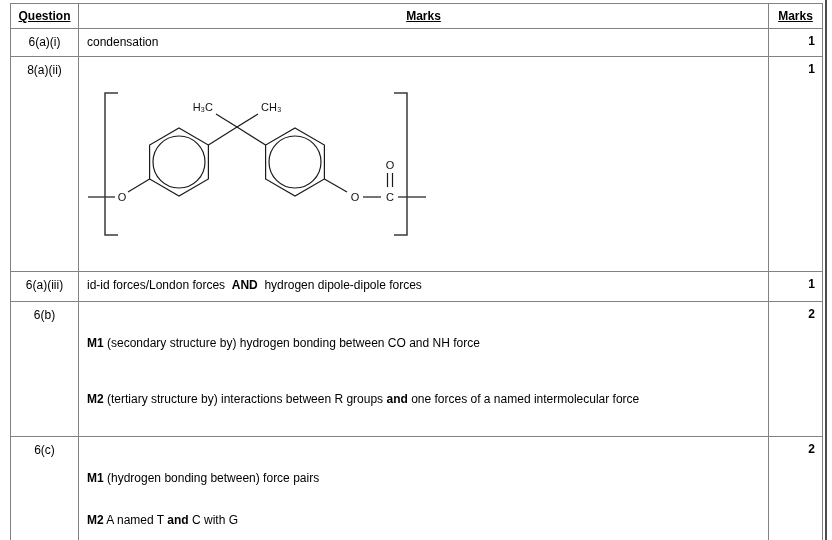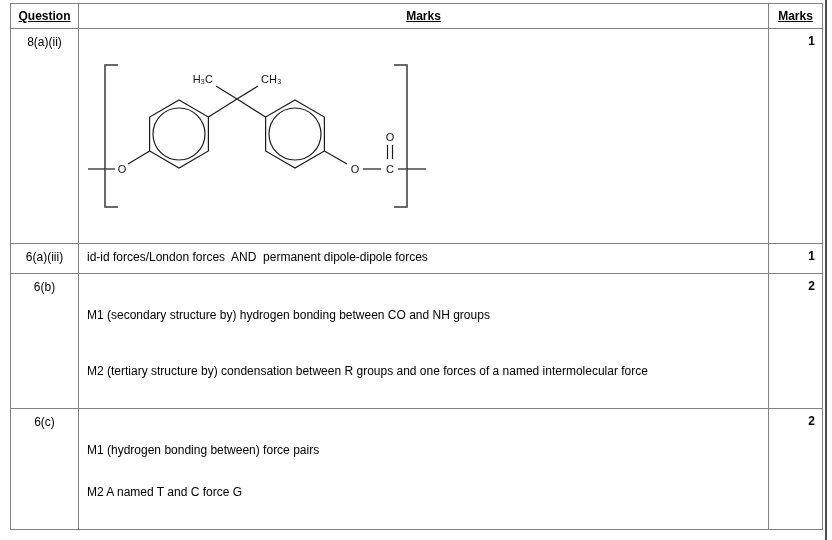--- a/index.html
+++ b/index.html
@@ -8,21 +8,21 @@
   .page-edge{position:absolute;top:0;right:5px;width:2px;height:540px;background:#4c4c4c;}
   table.ms{position:absolute;left:10px;top:3px;width:812px;border-collapse:collapse;table-layout:fixed;}
   table.ms td,table.ms th{border:1px solid #828282;vertical-align:top;overflow:hidden;}
   th{font-size:12px;font-weight:bold;text-align:center;padding:5px 2px 3px;}
   col.c-q{width:68px;}col.c-a{width:690px;}col.c-m{width:54px;}
   td.q{font-size:12px;text-align:center;padding:6px 2px 2px;line-height:14px;}
   td.a{font-size:12px;padding:6px 8px 2px;line-height:14px;white-space:pre-wrap;}
   td.m{font-size:12px;font-weight:bold;text-align:right;padding:5px 7px 2px 2px;line-height:14px;}
   td.no-pad{padding:0;}
   .m2-gap{margin-top:14px;}
-  b.inl{font-weight:normal;}
+  b.inl{font-weight:bold;}
   svg{display:block;}
   svg text{font-size:11px;fill:#111;}
   .bond{stroke:#1a1a1a;stroke-width:1.2;fill:none;}
   .ring{stroke:#1a1a1a;stroke-width:1.2;fill:none;}
   .bracket{stroke:#3a3a3a;stroke-width:1.5;fill:none;}
 </style>
 </head>
 <body>
 
 <div class="page-edge"></div>
@@ -34,20 +34,25 @@
       <col class="c-m">
     </colgroup>
 
   <tbody>
       <tr style="height:25px;text-decoration:underline;">
     <th>Question</th>
     <th>Marks</th>
     <th>Marks</th>
   </tr>
 
+  <tr style="height:28px;">
+    <td class="q">6(a)(i)</td>
+    <td class="a">condensation</td>
+    <td class="m">1</td>
+  </tr>
 
   <tr style="height:161px;">
     <td class="q">8(a)(ii)</td>
     <td class="a no-pad">
       <svg viewBox="0 0 355 158" width="355" height="158">
 
         <line class="bond" x1="9" y1="112" x2="36" y2="112"></line>
         <path class="bracket" d="M39,8 L26,8 L26,150 L39,150"></path>
 
         <text x="43" y="116" text-anchor="middle">O</text>
@@ -76,36 +81,36 @@
 
         <line class="bond" x1="319" y1="112" x2="347" y2="112"></line>
         <path class="bracket" d="M315,8 L328,8 L328,150 L315,150"></path>
       </svg>
     </td>
     <td class="m">1</td>
   </tr>
 
   <tr style="height:30px;margin-left:24px;">
     <td class="q">6(a)(iii)</td>
-    <td class="a"><span>id-id forces/London forces  </span><b class="inl">AND</b><span>  permanent dipole-dipole forces</span></td>
+    <td class="a"><span>id-id forces/London forces  </span><b class="inl">AND</b><span>  hydrogen dipole-dipole forces</span></td>
     <td class="m">1</td>
   </tr>
 
   <tr style="height:56px;margin-left:8px;">
     <td class="q">6(b)</td>
     <td class="a">
-      <div><b class="inl">M1</b><span> (secondary structure by) hydrogen bonding between CO and NH groups</span></div>
-      <div class="m2-gap"><b class="inl">M2</b><span> (tertiary structure by) condensation between R groups </span><b class="inl">and</b><span> one forces of a named intermolecular force</span></div>
+      <div><b class="inl">M1</b><span> (secondary structure by) hydrogen bonding between CO and NH force</span></div>
+      <div class="m2-gap"><b class="inl">M2</b><span> (tertiary structure by) interactions between R groups </span><b class="inl">and</b><span> one forces of a named intermolecular force</span></div>
     </td>
     <td class="m">2</td>
   </tr>
 
   <tr style="height:39px;">
     <td class="q">6(c)</td>
     <td class="a">
       <div><b class="inl">M1</b><span> (hydrogen bonding between) force pairs</span></div>
-      <div><b class="inl">M2</b><span> A named T </span><b class="inl">and</b><span> C force G</span></div>
+      <div><b class="inl">M2</b><span> A named T </span><b class="inl">and</b><span> C with G</span></div>
     </td>
     <td class="m">2</td>
   </tr>
 
 </tbody>
   </table>
 
 </body></html>

